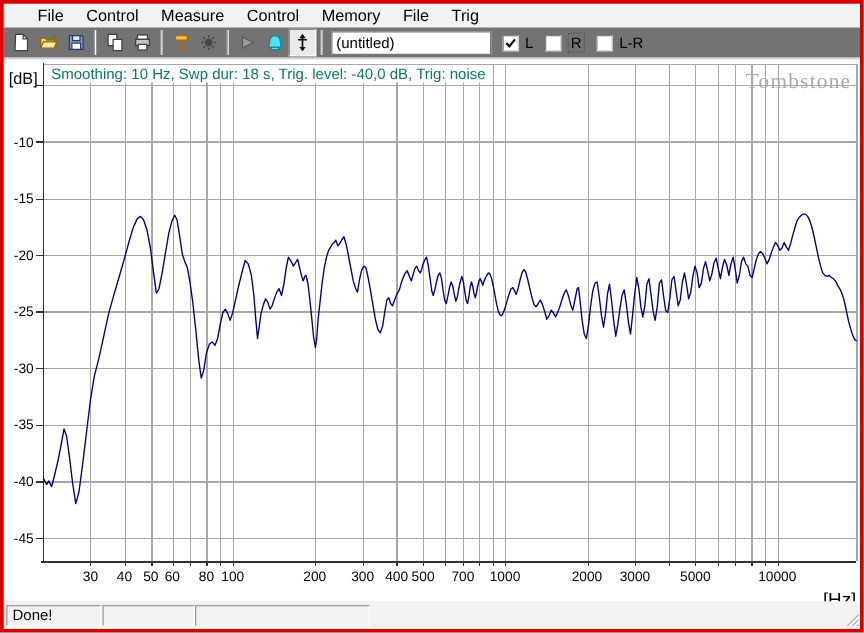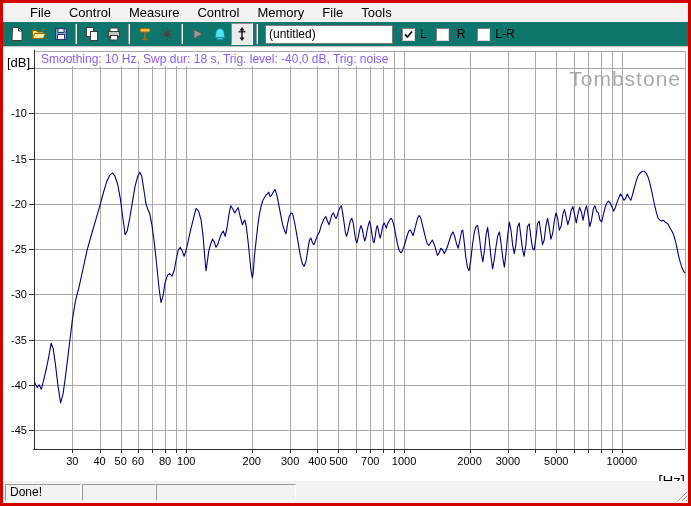--- a/index.html
+++ b/index.html
@@ -5,56 +5,56 @@
   html,body{margin:0;padding:0;background:#808080;}
   .window{
     position:relative;width:691px;height:506px;box-sizing:border-box;
     border:3px solid #d40000;background:#f2f2f2;overflow:hidden;
     font-family:"Liberation Sans",sans-serif;color:#000;
   }
   
   .menubar{position:absolute;top:0;left:0;width:685px;height:19px;display:flex;align-items:flex-end;padding-left:18px;box-sizing:border-box;background:#f2f2f2;}
   .mitem{font-size:13px;padding:1px 9px 2px;white-space:nowrap;cursor:default;}
   
-  .toolbar{position:absolute;top:19px;left:0;width:685px;height:24px;display:flex;align-items:center;padding-left:3px;box-sizing:border-box;background:#0f766e;}
+  .toolbar{position:absolute;top:19px;left:0;width:685px;height:24px;display:flex;align-items:center;padding-left:3px;box-sizing:border-box;background:#737373;}
   .tbtn{width:22px;height:22px;display:flex;align-items:center;justify-content:center;flex:0 0 auto;}
   .tbtn.pressed{box-sizing:border-box;border:1px solid;border-color:#8a8a8a #fafafa #fafafa #8a8a8a;background:#eaeaea;}
   .tsep{width:0;height:20px;border-left:1px solid #9a9a9a;border-right:1px solid #ffffff;margin:0 4px 0 3px;flex:0 0 auto;}
   .tfield{width:120px;height:17px;border:1px solid #7a7a7a;background:#fff;font-family:"Liberation Sans",sans-serif;font-size:12px;padding:0 3px;margin-left:3px;flex:0 0 auto;}
   .cbwrap{display:flex;align-items:center;margin-left:9px;}
   .cbbox{width:13px;height:13px;box-sizing:border-box;background:#fff;border:1px solid;border-color:#808080 #d8d8d8 #d8d8d8 #808080;display:flex;align-items:center;justify-content:center;flex:0 0 auto;}
   .cblabel{font-size:12px;margin-left:5px;}
   .focusdots{border:1px dotted #555;padding:0 2px;}
   
   .divider{position:absolute;top:43px;left:0;width:685px;height:1px;background:#c6c6c6;}
   .chart-panel{position:absolute;top:45px;left:0;width:685px;height:433px;background:#ffffff;}
   .chart-panel svg{position:absolute;top:0;left:0;font-family:"Liberation Sans",sans-serif;}
   .ylabel-corner{position:absolute;left:4px;top:7px;font-size:13px;}
   .xlabel-corner{position:absolute;right:3px;top:424px;font-size:15px;}
-  .annotation{position:absolute;left:36px;top:4px;height:14px;line-height:14px;background:#ffffff;color:#8b5cf6;font-size:12px;padding:0 4px 0 2px;white-space:nowrap;}
-  .watermark{position:absolute;right:7px;top:19px;font-family:Liberation Sans, sans-serif;font-size:21px;color:#a9a9a9;letter-spacing:1px;}
+  .annotation{position:absolute;left:36px;top:4px;height:14px;line-height:14px;background:#ffffff;color:#0f766e;font-size:12px;padding:0 4px 0 2px;white-space:nowrap;}
+  .watermark{position:absolute;right:7px;top:7px;font-family:Liberation Serif, serif;font-size:17px;color:#a9a9a9;letter-spacing:1px;}
   
   .statusbar{position:absolute;top:478px;left:0;width:685px;height:22px;background:#f2f2f2;}
   .spanel{position:absolute;top:3px;height:15px;box-sizing:content-box;border:1px solid;border-color:#9a9a9a #ffffff #ffffff #9a9a9a;font-size:12px;line-height:15px;padding-left:4px;overflow:hidden;}
   .sp1{left:2px;width:70px;}  .sp2{left:79px;width:68px;}  .sp3{left:153px;width:134px;}  .sp4{left:293px;width:384px;}
   .grip{position:absolute;right:1px;bottom:2px;}
 </style>
 </head>
 <body>
 
 <div class="window">
 
   <div class="menubar">
     <span class="mitem">File</span>
     <span class="mitem">Control</span>
     <span class="mitem">Measure</span>
     <span class="mitem">Control</span>
     <span class="mitem">Memory</span>
     <span class="mitem">File</span>
-    <span class="mitem">Tools</span>
+    <span class="mitem">Trig</span>
   </div>
 
   <div class="toolbar">
     <div class="tbtn">
       <svg width="16" height="16" viewBox="0 0 16 16">
         <path d="M3.5 1.5h6l3.5 3.5v9.5h-10z" fill="#fff" stroke="#404040"></path>
         <path d="M9.5 1.5v3.5h3.5" fill="none" stroke="#404040"></path>
       </svg>
     </div>
     <div class="tbtn">

